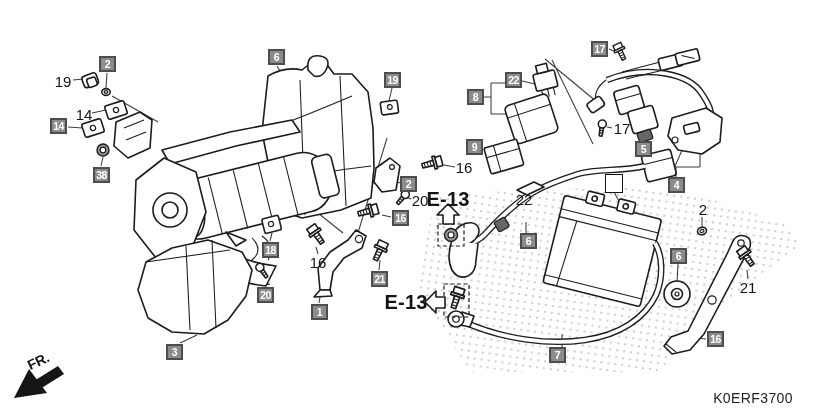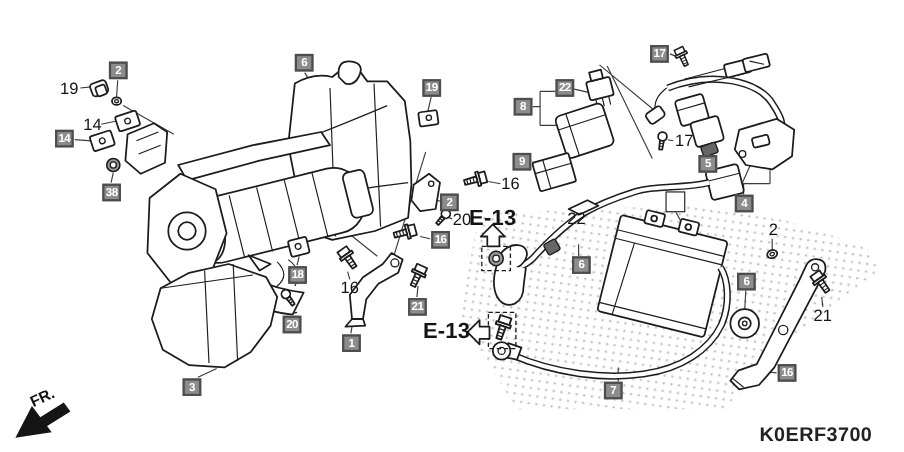--- a/index.html
+++ b/index.html
@@ -24,21 +24,21 @@
   .badge{position:absolute;width:17px;height:16px;box-sizing:border-box;
          background:var(--badge-bg);border:2px solid var(--badge-border);
          color:var(--badge-text);font-size:10.5px;font-weight:700;letter-spacing:-0.5px;
          display:flex;align-items:center;justify-content:center;}
   .callout-box{position:absolute;width:18px;height:19px;box-sizing:border-box;
          background:var(--callout-box-bg);border:1.6px solid var(--callout-box-border);}
   .plabel{position:absolute;transform:translate(-50%,-50%);font-size:15px;color:#141414;white-space:nowrap;}
   .ref{font-weight:700;font-size:20px;letter-spacing:0.2px;}
   .fr-label{position:absolute;left:27px;top:353px;font-weight:700;font-size:14px;
             transform:rotate(-25deg);color:#111;}
-  .diagram-code{position:absolute;right:29px;bottom:5px;font-weight:700;font-size:18px;
+  .diagram-code{position:absolute;right:29px;bottom:5px;font-weight:400;font-size:14px;
             letter-spacing:0.4px;color:#222;}
 </style>
 </head>
 <body>
 
 <div class="stage">
 
 <svg width="822" height="411" viewBox="0 0 822 411">
   <defs>
     <pattern id="dots" width="7" height="7" patternUnits="userSpaceOnUse" patternTransform="rotate(8)">

